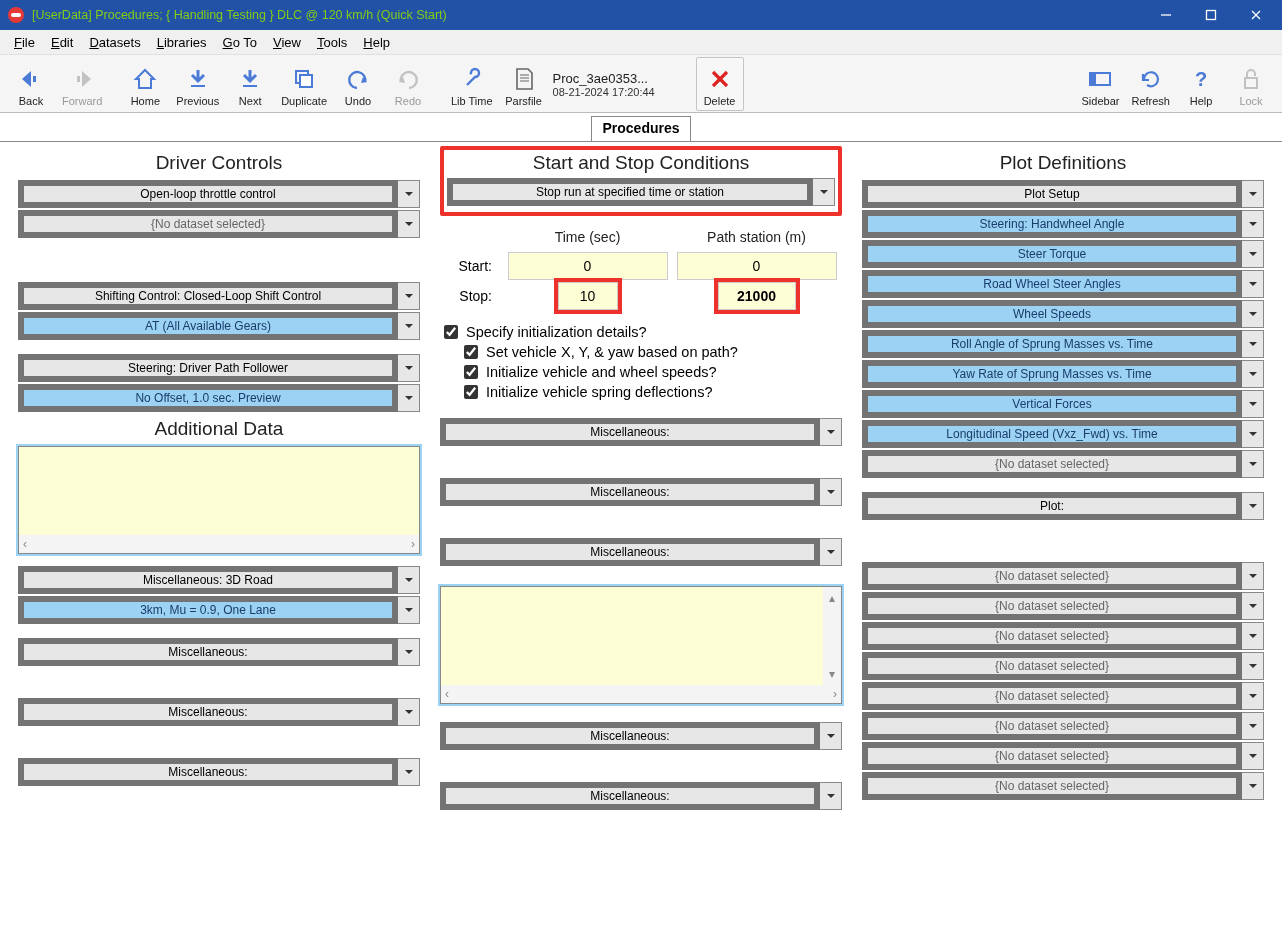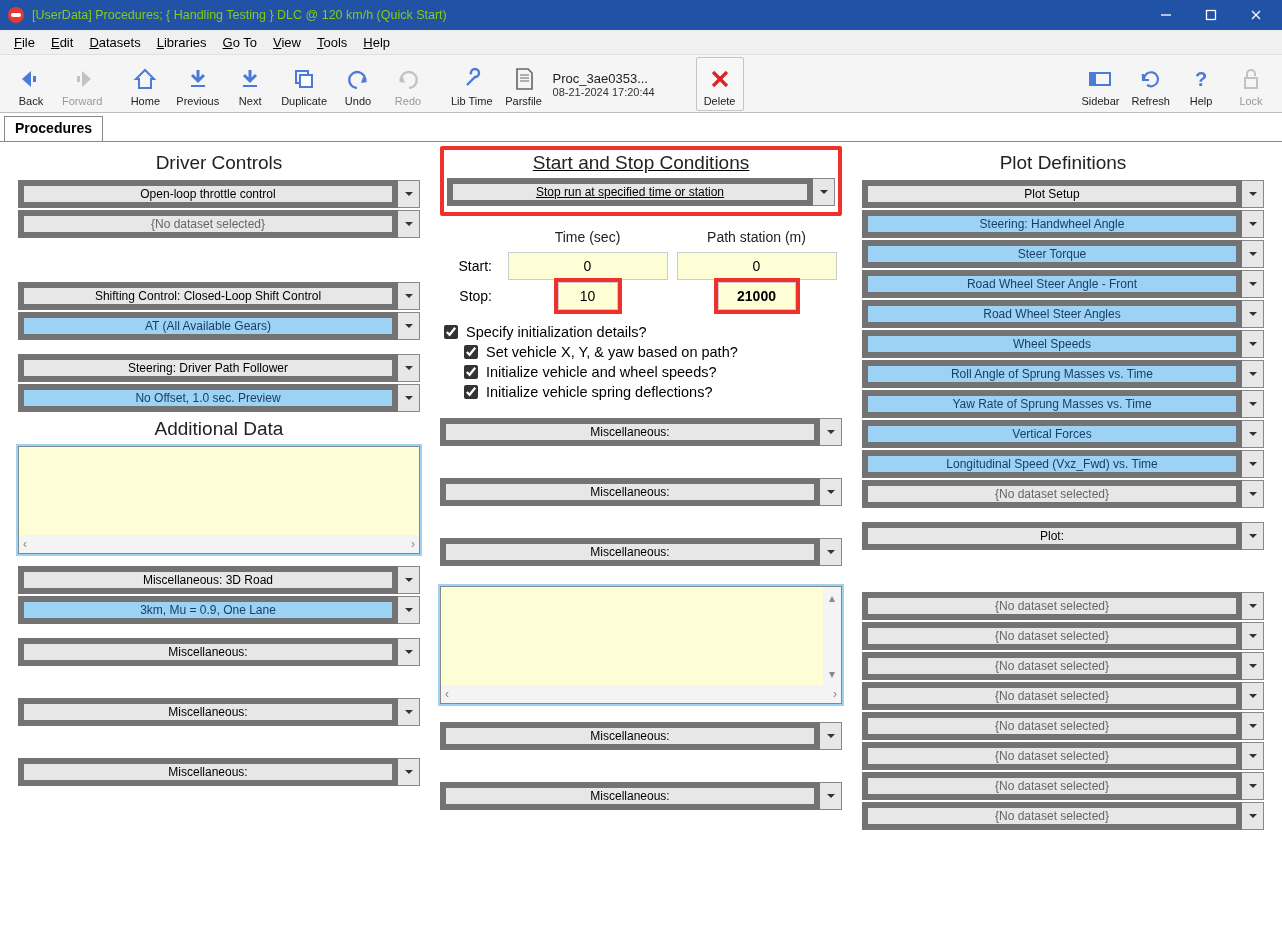--- a/index.html
+++ b/index.html
@@ -19,21 +19,21 @@
   .tbtn .ic { width: 30px; height: 30px; display:flex; align-items:center; justify-content:center;}
   .tbtn .ic svg { width:26px; height:26px; }
   .tbtn.disabled .ic svg { opacity: .55; }
   .tbtn .lbl {margin-top:1px;}
   .tbtn.raised { border:1px solid #c5c5c5; background:#f7f7f7;}
   .toolbar .spacer { width: 12px; }
   .toolbar .parsfile-info { display:flex; flex-direction:column; justify-content:center; margin-left:4px; font-size:12px; color:#222; min-width:110px;}
   .toolbar .parsfile-info .t1 { font-size:13px; }
   .toolbar .parsfile-info .t2 { font-size:11px; color:#333; }
   .toolbar .flex { flex:1; }
-  .tabrow { height: 28px; display:flex; align-items:flex-end; padding: 2px 4px 0 4px;}
+  .tabrow { height: 28px; display:flex; align-items:flex-end; padding: 2px 4px 0 4px; justify-content: center;}
   .tab { padding: 3px 10px 5px 10px; border:1px solid #888; background:#fff; font-weight:bold; font-size:14px; border-bottom:1px solid #fff; position:relative; top:1px;}
   .workspace { position: relative; height: calc(928px - 30px - 25px - 58px - 28px); border-top:1px solid #888;}
   .col { position:absolute; top: 10px; }
   .col1 { left: 18px; width: 402px; }
   .col2 { left: 440px; width: 402px; }
   .col3 { left: 862px; width: 402px; }
   .section-title { text-align:center; font-size: 19px; font-weight:400; color:#222; margin-bottom:6px;}
   .dd { display:flex; width:100%; height:28px; margin-bottom:2px;}
   .dd-main { flex:1; background:#e7e7e7; border:6px solid #737373; display:flex; align-items:center; justify-content:center; font-size:12px; padding: 0 4px; overflow:hidden; white-space:nowrap;}
   .dd-main.blue { background:#9cd2f3; color:#1a3d6b; }
@@ -348,21 +348,21 @@
         <div class="dd-main">Miscellaneous:</div>
         <div class="dd-arrow">
           <svg viewBox="0 0 10 10">
             <path d="M1 3 L5 7 L9 3 Z" fill="#333"></path>
           </svg>
         </div>
       </div>
   </div>
 
   <div class="col col2">
-    <div class="redbox" style="margin-top:-6px;text-decoration:underline;">
+    <div class="redbox" style="margin-top:-6px;">
       <div class="section-title" style="margin-bottom:4px;">Start and Stop Conditions</div>
       <div class="dd">
           <div class="dd-main">Stop run at specified time or station</div>
           <div class="dd-arrow">
             <svg viewBox="0 0 10 10">
               <path d="M1 3 L5 7 L9 3 Z" fill="#333"></path>
             </svg>
           </div>
         </div>
     </div>
@@ -485,28 +485,20 @@
         </div>
         <div class="dd">
           <div class="dd-main blue">Steer Torque</div>
           <div class="dd-arrow">
             <svg viewBox="0 0 10 10">
               <path d="M1 3 L5 7 L9 3 Z" fill="#333"></path>
             </svg>
           </div>
         </div>
         <div class="dd">
-          <div class="dd-main blue">Road Wheel Steer Angle - Front</div>
-          <div class="dd-arrow">
-            <svg viewBox="0 0 10 10">
-              <path d="M1 3 L5 7 L9 3 Z" fill="#333"></path>
-            </svg>
-          </div>
-        </div>
-        <div class="dd">
           <div class="dd-main blue">Road Wheel Steer Angles</div>
           <div class="dd-arrow">
             <svg viewBox="0 0 10 10">
               <path d="M1 3 L5 7 L9 3 Z" fill="#333"></path>
             </svg>
           </div>
         </div>
         <div class="dd">
           <div class="dd-main blue">Wheel Speeds</div>
           <div class="dd-arrow">

